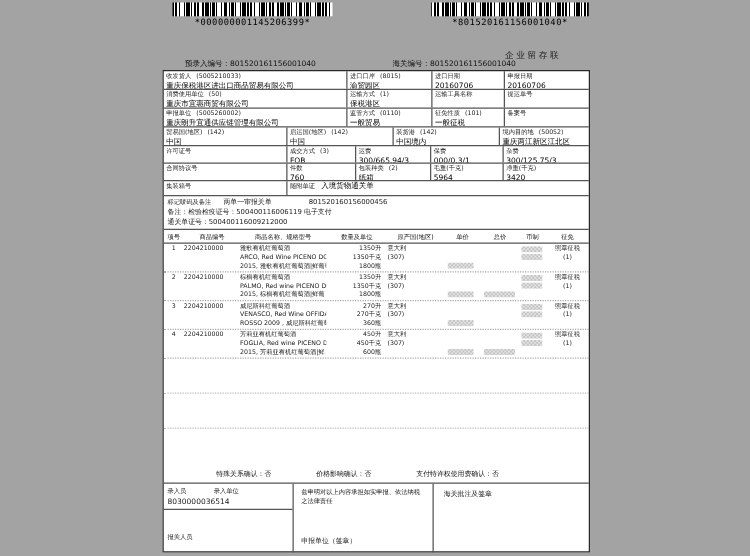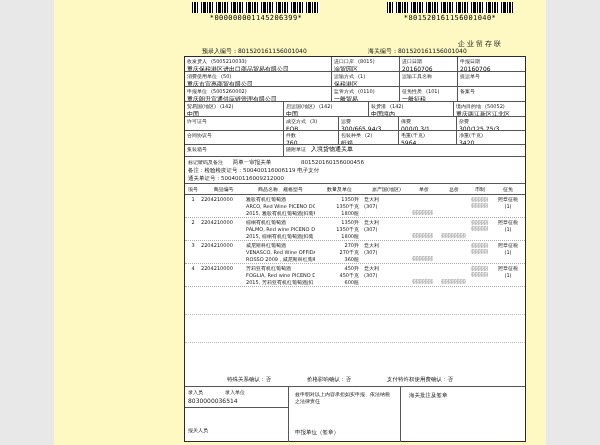--- a/index.html
+++ b/index.html
@@ -1,18 +1,18 @@
 <!DOCTYPE html>
 <html><head>
 <meta charset="utf-8">
 <style>
   * { margin:0; padding:0; box-sizing:border-box; }
   html,body { background:#e8e8e8; }
   .page {
-    position:relative; width:492px; height:445px; background:#fef9c3;
+    position:relative; width:600px; height:445px; background:#a3a3a3;
     font-family:"DejaVu Sans", sans-serif; color:#1a1a1a; overflow:hidden;
     margin:0 auto;
   }
   
   .barcode { position:absolute; }
   .bars {
     height:11px;
     background:repeating-linear-gradient(90deg,
       #000 0 1px, #fff 1px 2px, #000 2px 4px, #fff 4px 5px,
       #000 5px 6px, #fff 6px 9px, #000 9px 10px, #fff 10px 11px,
@@ -81,21 +81,21 @@
 </style>
 </head>
 <body>
 
 <div class="page">
 
   <div class="barcode" style="left:138px; top:2px; width:128px;">
     <div class="bars"></div>
     <div class="barcode-num">*000000001145206399*</div>
   </div>
-  <div class="barcode" style="left:333px; top:2px; width:126px;">
+  <div class="barcode" style="left:345px; top:2px; width:126px;">
     <div class="bars"></div>
     <div class="barcode-num">*801520161156001040*</div>
   </div>
 
   <div class="copy-label">企业留存联</div>
   <div class="preentry-row">
     <span class="pe1"><span>预录入编号：</span><span>801520161156001040</span></span>
     <span class="pe2"><span>海关编号：</span><span>801520161156001040</span></span>
   </div>
 

